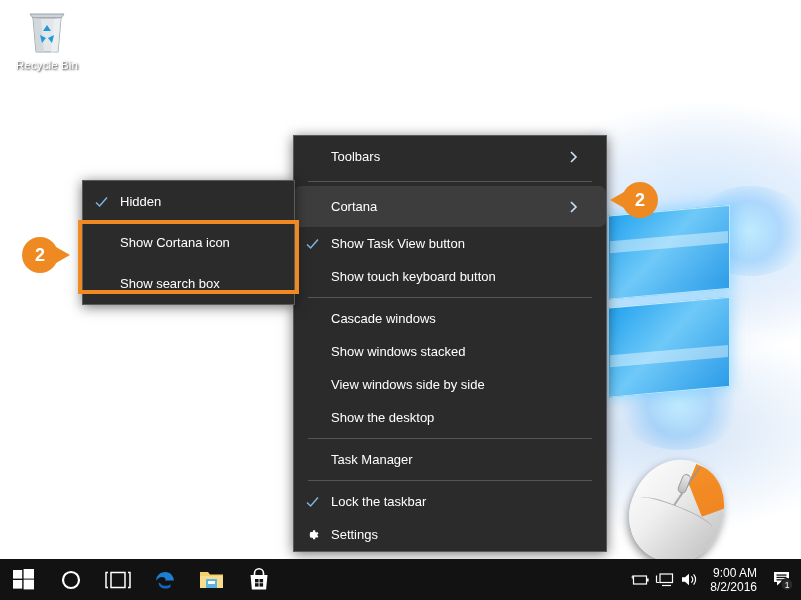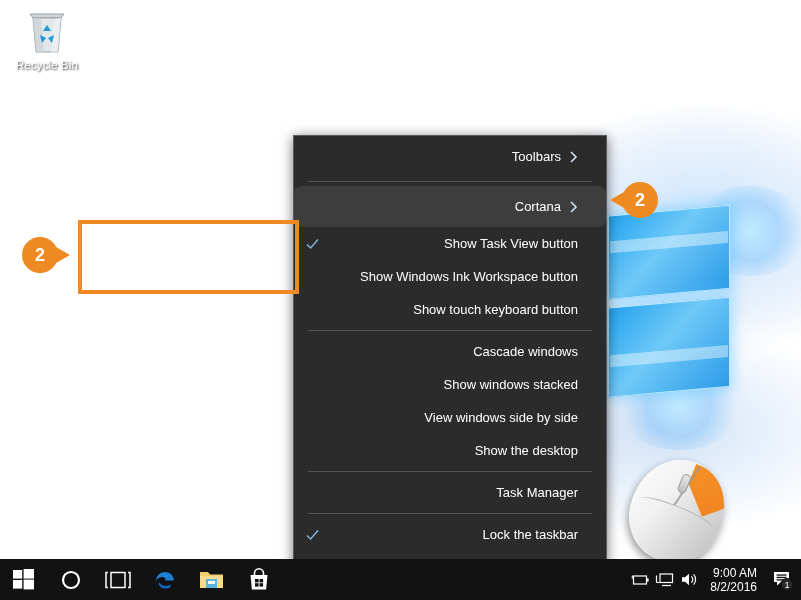--- a/index.html
+++ b/index.html
@@ -91,21 +91,21 @@
     border: 1px solid #5a5a5a;
     color: #ffffff; font-size: 13px;
     box-shadow: 0 2px 12px rgba(0,0,0,0.55);
   }
   #main-menu  { left: 293px; top: 135px; width: 314px; }
   #sub-menu   { left: 82px;  top: 180px; width: 213px; }
 
   .mi {
     position: relative; display: flex; align-items: center;
     height: 33px; padding-left: 37px; padding-right: 28px;
-    white-space: nowrap; color: #ffffff; text-align: right;
+    white-space: nowrap; color: #ffffff;
   }
   .mi.tall { height: 41px; }
   .mi.disabled { color: #ffffff; }
   .mi.hl { background: #3d3d3d; border-radius: 7px; }
   .mi .label { flex: 1; line-height: 1; }
   .mi .tick {
     position: absolute; left: 12px; top: 50%; transform: translateY(-50%);
     width: 13px; height: 13px;
   }
   .mi .gear {
@@ -217,23 +217,20 @@
       </svg>
     </div>
 
     <div class="mi">
       <svg class="tick" viewBox="0 0 13 13">
         <polyline points="1,7 4.6,10.5 12,2" fill="none" stroke="#7fb3e0" stroke-width="1.5"></polyline>
       </svg>
       <span class="label">Show Task View button</span>
     </div>
 
-    <div class="mi">
-      <span class="label">Show Windows Ink Workspace button</span>
-    </div>
 
     <div class="mi">
       <span class="label">Show touch keyboard button</span>
     </div>
 
     <div class="sep"></div>
 
     <div class="mi disabled">
       <span class="label">Cascade windows</span>
     </div>
@@ -267,20 +264,34 @@
 
     <div class="mi">
       <svg class="gear" viewBox="0 0 16 16">
         <path fill="#ffffff" d="M8 5.1a2.9 2.9 0 100 5.8 2.9 2.9 0 000-5.8zm0 4.3a1.4 1.4 0 110-2.8 1.4 1.4 0 010 2.8z"></path>
         <path fill="#ffffff" d="M14.4 9.3l-1.2-.7c.1-.4.1-.8 0-1.2l1.2-.7-1.1-1.9-1.3.5a4.9 4.9 0 00-1-.6L10.8 3H8.6l-.2 1.4c-.4.1-.7.3-1 .6l-1.3-.5-1.1 1.9 1.2.7c-.1.4-.1.8 0 1.2l-1.2.7 1.1 1.9 1.3-.5c.3.3.6.5 1 .6l.2 1.4h2.2l.2-1.4c.4-.1.7-.3 1-.6l1.3.5 1.1-1.9z"></path>
       </svg>
       <span class="label">Settings</span>
     </div>
   </div>
 
+  <div class="menu" id="sub-menu">
+    <div class="mi tall">
+      <svg class="tick" viewBox="0 0 13 13">
+        <polyline points="1,7 4.6,10.5 12,2" fill="none" stroke="#7fb3e0" stroke-width="1.5"></polyline>
+      </svg>
+      <span class="label">Hidden</span>
+    </div>
+    <div class="mi tall">
+      <span class="label">Show Cortana icon</span>
+    </div>
+    <div class="mi tall">
+      <span class="label">Show search box</span>
+    </div>
+  </div>
 
   <div class="hl-box"></div>
 
   <div class="badge point-right" id="badge-2a">
     <span>2</span>
     <span class="tail"></span>
   </div>
   <div class="badge point-left" id="badge-2b">
     <span>2</span>
     <span class="tail"></span>

